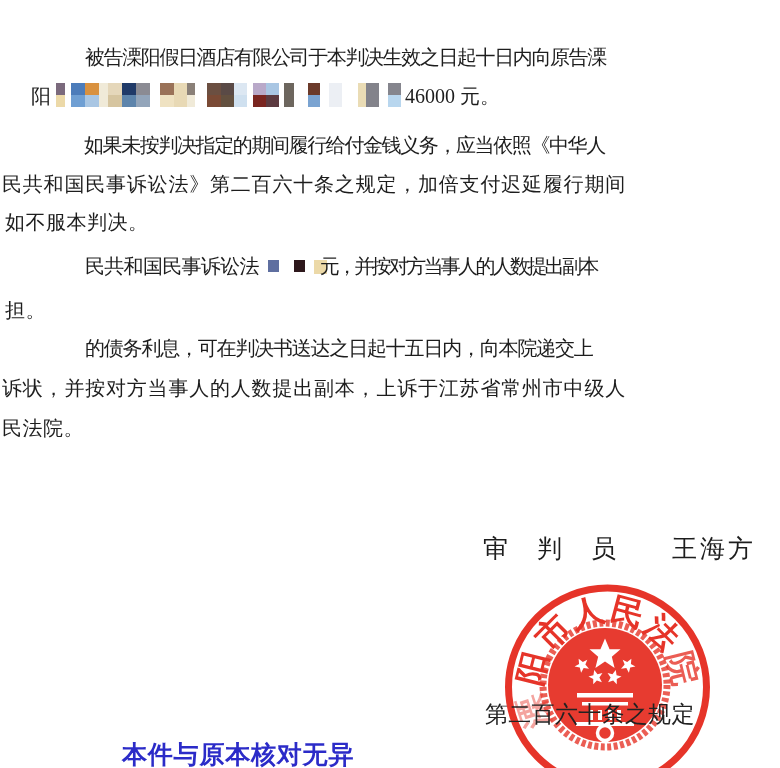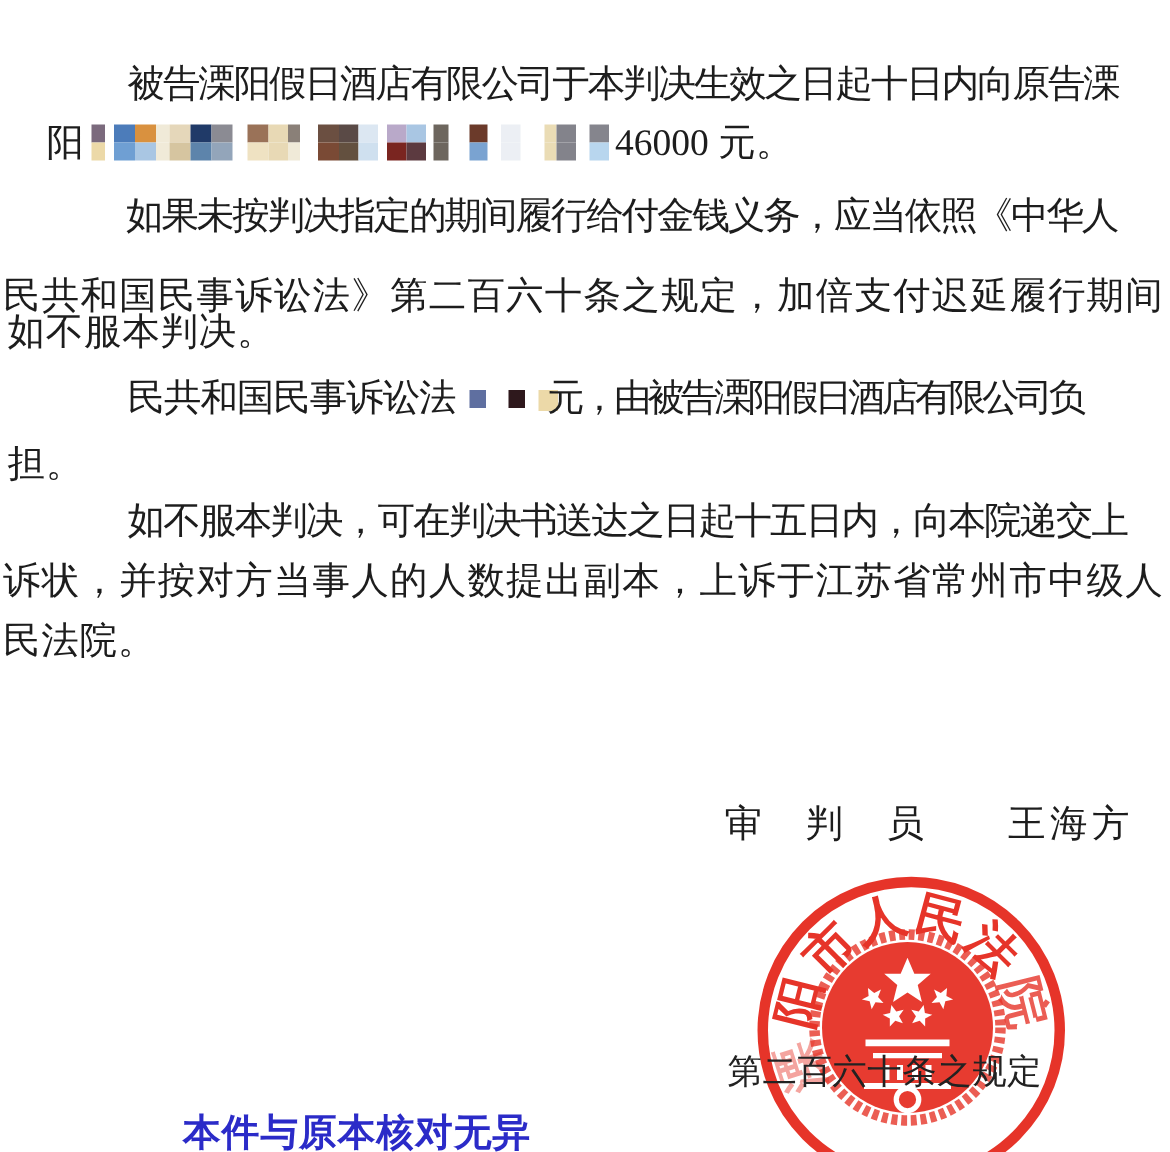--- a/index.html
+++ b/index.html
@@ -4,27 +4,27 @@
 <style>
   html,body{margin:0;padding:0;}
   body{
     width:780px;height:768px;overflow:hidden;position:relative;
     background:#ffffff;
     font-family:"Liberation Serif","DejaVu Serif",serif;
     color:#1d1d1d;
   }
   .doc-line{
     position:absolute;
-    font-size:25px;line-height:28px;white-space:nowrap;
+    font-size:20px;line-height:28px;white-space:nowrap;
   }
   
   .l-p1l1{left:85px;top:43px;letter-spacing:-1.4px;}
   .l-p1l2{left:31px;top:82px;letter-spacing:0;font-family:Liberation Serif, serif;}
   .l-p2l1{left:84px;top:131px;letter-spacing:-1.4px;}
-  .l-p2l2{left:2px;top:184px;letter-spacing:0.8px;}
+  .l-p2l2{left:2px;top:170px;letter-spacing:0.8px;}
   .l-p2l3{left:5px;top:208px;letter-spacing:0.5px;}
   .l-p3l1{left:85px;top:252px;letter-spacing:-0.7px;}
   .l-p3l2{left:5px;top:296px;letter-spacing:0.5px;}
   .l-p4l1{left:85px;top:334px;letter-spacing:-1.2px;}
   .l-p4l2{left:2px;top:374px;letter-spacing:0.8px;font-family:Liberation Serif, serif;}
   .l-p4l3{left:2px;top:414px;letter-spacing:0.5px;}
   .l-p3l1 .suffix{letter-spacing:-2.7px;}
 
   
   .mosaic{
@@ -194,25 +194,25 @@
         <i style="background: rgb(184, 214, 238);"></i>
       </span>
     </span><span>46000 元。</span>
 </div>
 
 <div class="doc-line l-p2l1">如果未按判决指定的期间履行给付金钱义务，应当依照《中华人</div>
 <div class="doc-line l-p2l2">民共和国民事诉讼法》第二百六十条之规定，加倍支付迟延履行期间</div>
 <div class="doc-line l-p2l3">如不服本判决。</div>
 
 <div class="doc-line l-p3l1">
-  <span>民共和国民事诉讼法</span><span class="fee-square sq1" style="background: rgb(95, 111, 160);"></span><span class="fee-square sq2" style="background: rgb(46, 24, 28);"></span><span class="fee-square sq-overlay" style="background: rgb(236, 217, 168);"></span><span class="suffix">元，由被告溧阳假日酒店有限公司负</span>
+  <span>民共和国民事诉讼法</span><span class="fee-square sq1" style="background: rgb(95, 111, 160);"></span><span class="fee-square sq2" style="background: rgb(46, 24, 28);"></span><span class="fee-square sq-overlay" style="background: rgb(236, 217, 168);"></span><span class="suffix">元，并按对方当事人的人数提出副本</span>
 </div>
 <div class="doc-line l-p3l2">担。</div>
 
-<div class="doc-line l-p4l1">如不服本判决，可在判决书送达之日起十五日内，向本院递交上</div>
+<div class="doc-line l-p4l1">的债务利息，可在判决书送达之日起十五日内，向本院递交上</div>
 <div class="doc-line l-p4l2">诉状，并按对方当事人的人数提出副本，上诉于江苏省常州市中级人</div>
 <div class="doc-line l-p4l3">民法院。</div>
 
 <div class="signature-line">
   <span class="role">审判员</span><span class="name">王海方</span>
 </div>
 
 <svg class="seal-svg" width="222" height="222" viewBox="0 0 222 222">
 
   <circle cx="110.5" cy="113" r="99" fill="none" stroke-width="7" stroke="#e5291d"></circle>

